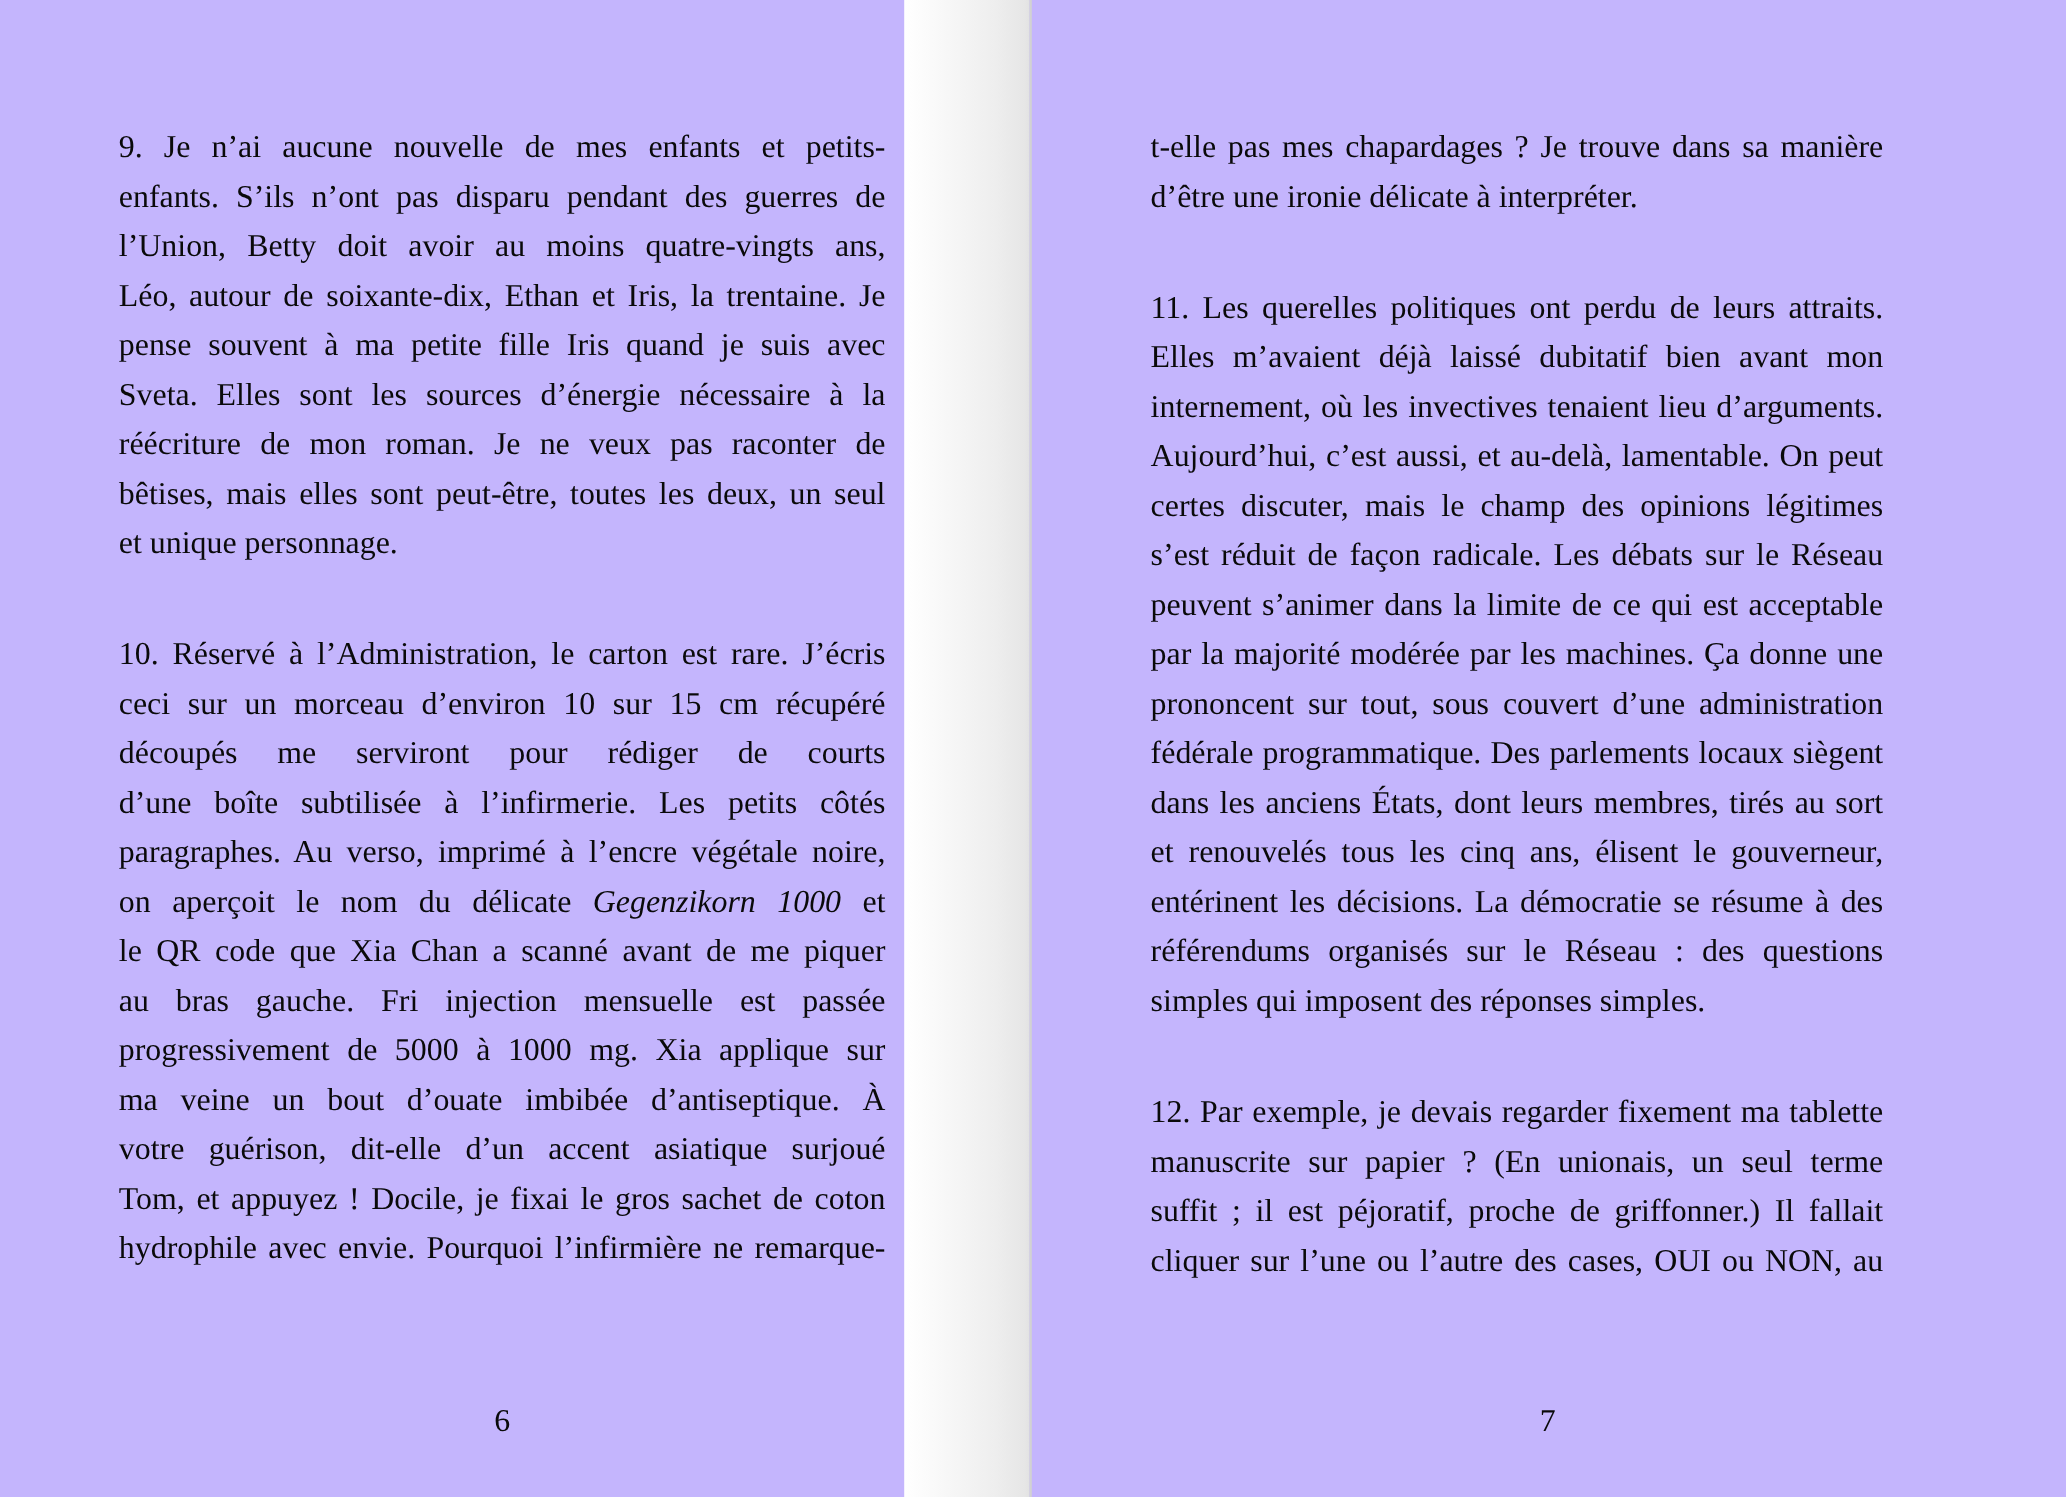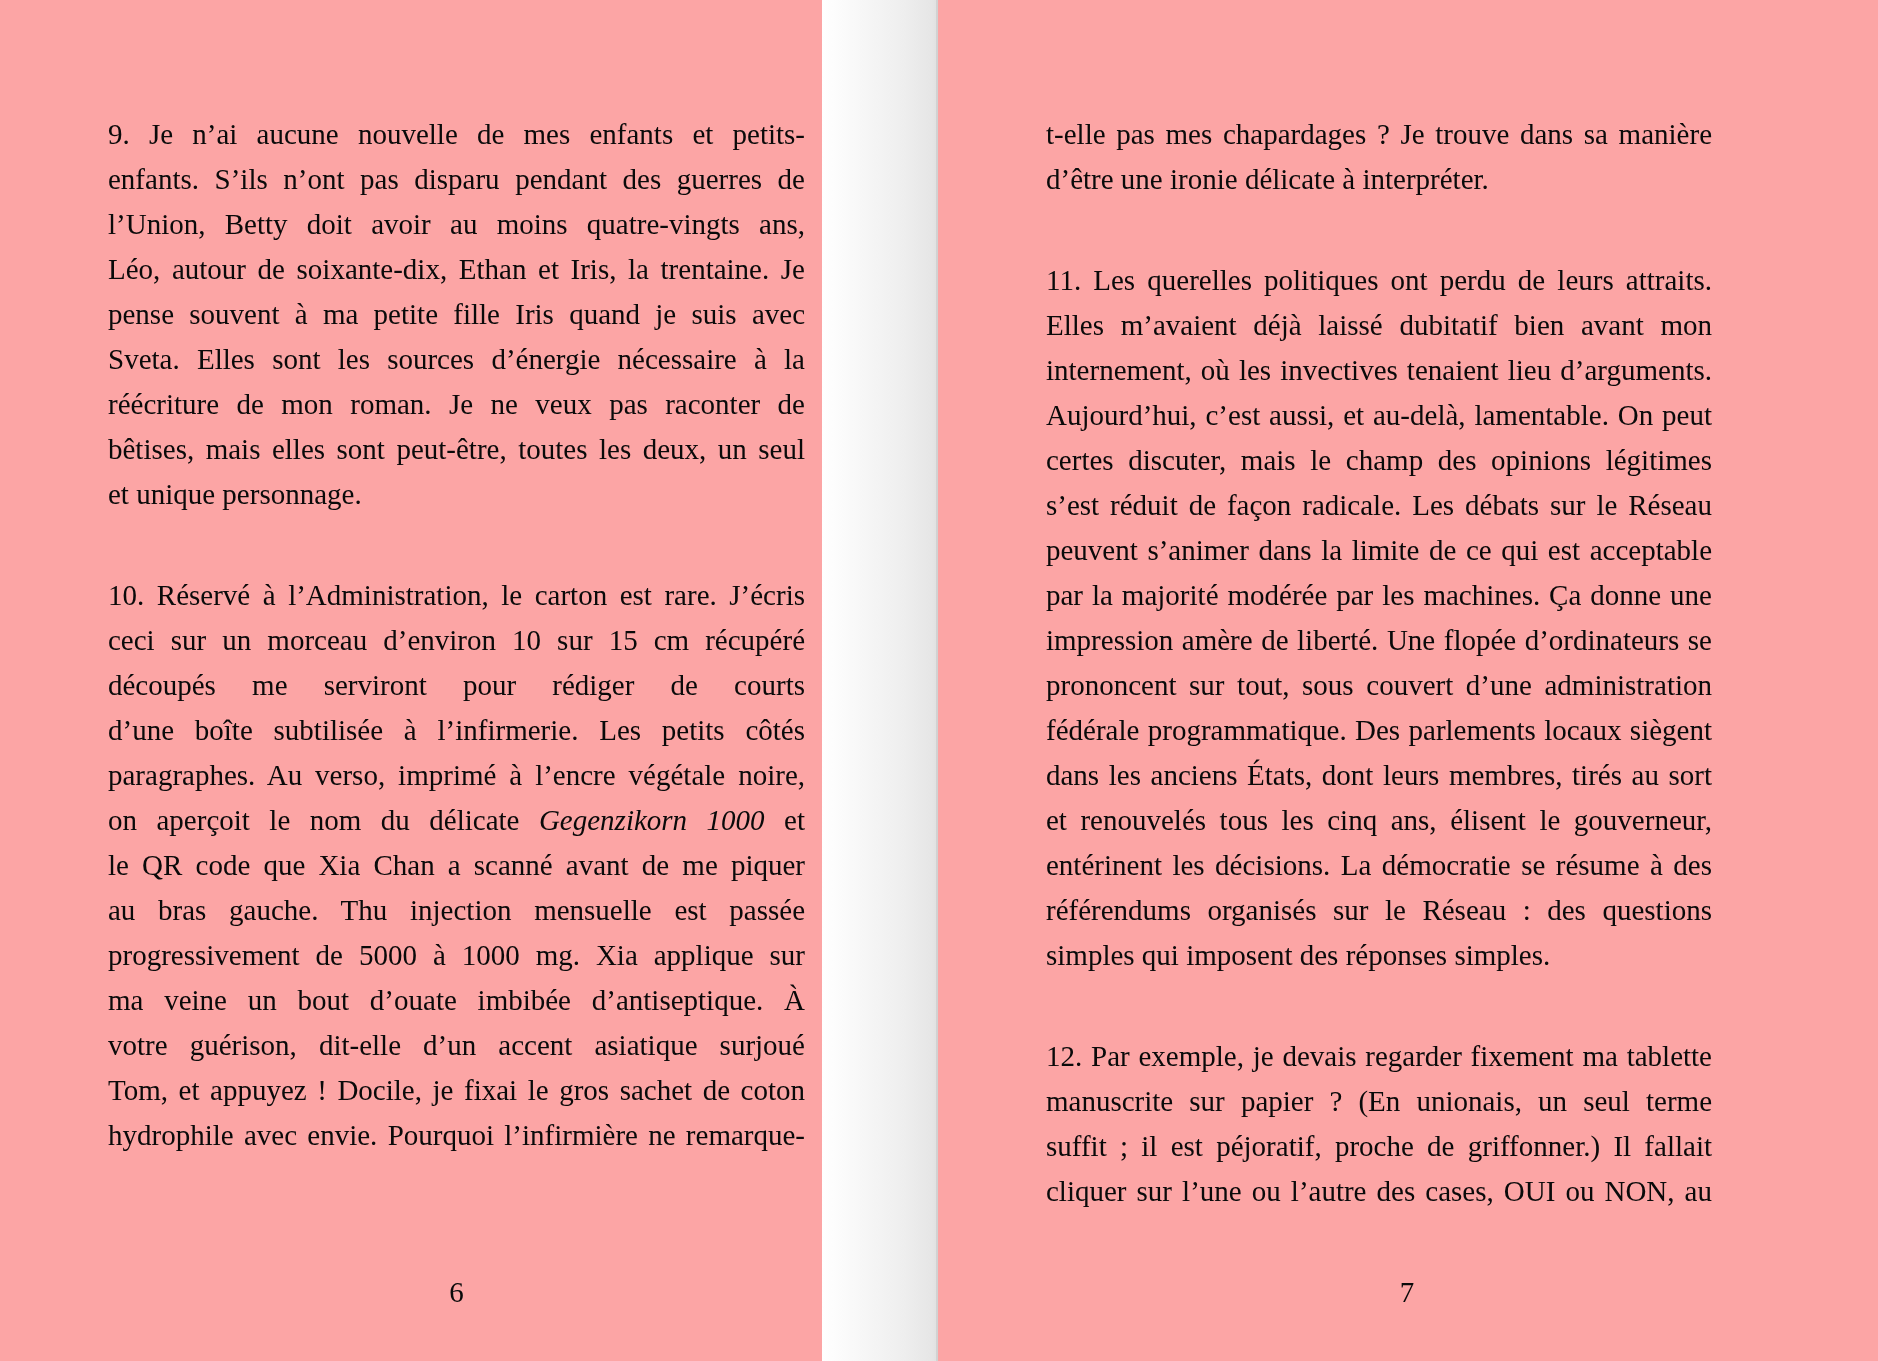--- a/index.html
+++ b/index.html
@@ -2,21 +2,21 @@
 <html><head>
 <meta charset="utf-8">
 <style>
   html, body { margin: 0; padding: 0; }
   body {
     width: 1878px; height: 1361px;
     background: #ffffff;
     font-family: "Liberation Serif", "DejaVu Serif", serif;
     color: #0a0a0a;
   }
-  .spread { position: relative; width: 1878px; height: 1361px; overflow: hidden; background: #fca5a5; }
+  .spread { position: relative; width: 1878px; height: 1361px; overflow: hidden; background: #c4b5fd; }
 
   
   .gutter {
     position: absolute; top: 0; height: 1361px;
     left: 822px; width: 114px;
     background: linear-gradient(to right, #ffffff 0%, #f7f7f7 35%, #eeeeee 72%, #e6e6e6 96%, #e2e2e2 100%);
   }
   .page-edge {
     position: absolute; top: 0; height: 1361px;
     left: 936px; width: 2px;
@@ -65,21 +65,21 @@
           <div class="line last"><span>et unique personnage.</span></div>
         </div>
         <div class="block">
           <div class="line"><span>10. Réservé à l’Administration, le carton est rare. J’écris</span></div>
           <div class="line"><span>ceci sur un morceau d’environ 10 sur 15 cm récupéré</span></div>
           <div class="line"><span>découpés me serviront pour rédiger de courts</span></div>
           <div class="line"><span>d’une boîte subtilisée à l’infirmerie. Les petits côtés</span></div>
           <div class="line"><span>paragraphes. Au verso, imprimé à l’encre végétale noire,</span></div>
           <div class="line"><span>on aperçoit le nom du délicate </span><i>Gegenzikorn 1000</i><span> et</span></div>
           <div class="line"><span>le QR code que Xia Chan a scanné avant de me piquer</span></div>
-          <div class="line"><span>au bras gauche. Thu injection mensuelle est passée</span></div>
+          <div class="line"><span>au bras gauche. Fri injection mensuelle est passée</span></div>
           <div class="line"><span>progressivement de 5000 à 1000 mg. Xia applique sur</span></div>
           <div class="line"><span>ma veine un bout d’ouate imbibée d’antiseptique. À</span></div>
           <div class="line"><span>votre guérison, dit-elle d’un accent asiatique surjoué</span></div>
           <div class="line"><span>Tom, et appuyez ! Docile, je fixai le gros sachet de coton</span></div>
           <div class="line"><span>hydrophile avec envie. Pourquoi l’infirmière ne remarque-</span></div>
         </div>
       </div>
     <div class="page-number pn-left">6</div>
   </div>
 
@@ -91,21 +91,20 @@
         </div>
         <div class="block">
           <div class="line"><span>11. Les querelles politiques ont perdu de leurs attraits.</span></div>
           <div class="line"><span>Elles m’avaient déjà laissé dubitatif bien avant mon</span></div>
           <div class="line"><span>internement, où les invectives tenaient lieu d’arguments.</span></div>
           <div class="line"><span>Aujourd’hui, c’est aussi, et au-delà, lamentable. On peut</span></div>
           <div class="line"><span>certes discuter, mais le champ des opinions légitimes</span></div>
           <div class="line"><span>s’est réduit de façon radicale. Les débats sur le Réseau</span></div>
           <div class="line"><span>peuvent s’animer dans la limite de ce qui est acceptable</span></div>
           <div class="line"><span>par la majorité modérée par les machines. Ça donne une</span></div>
-          <div class="line"><span>impression amère de liberté. Une flopée d’ordinateurs se</span></div>
           <div class="line"><span>prononcent sur tout, sous couvert d’une administration</span></div>
           <div class="line"><span>fédérale programmatique. Des parlements locaux siègent</span></div>
           <div class="line"><span>dans les anciens États, dont leurs membres, tirés au sort</span></div>
           <div class="line"><span>et renouvelés tous les cinq ans, élisent le gouverneur,</span></div>
           <div class="line"><span>entérinent les décisions. La démocratie se résume à des</span></div>
           <div class="line"><span>référendums organisés sur le Réseau : des questions</span></div>
           <div class="line last"><span>simples qui imposent des réponses simples.</span></div>
         </div>
         <div class="block">
           <div class="line"><span>12. Par exemple, je devais regarder fixement ma tablette</span></div>

